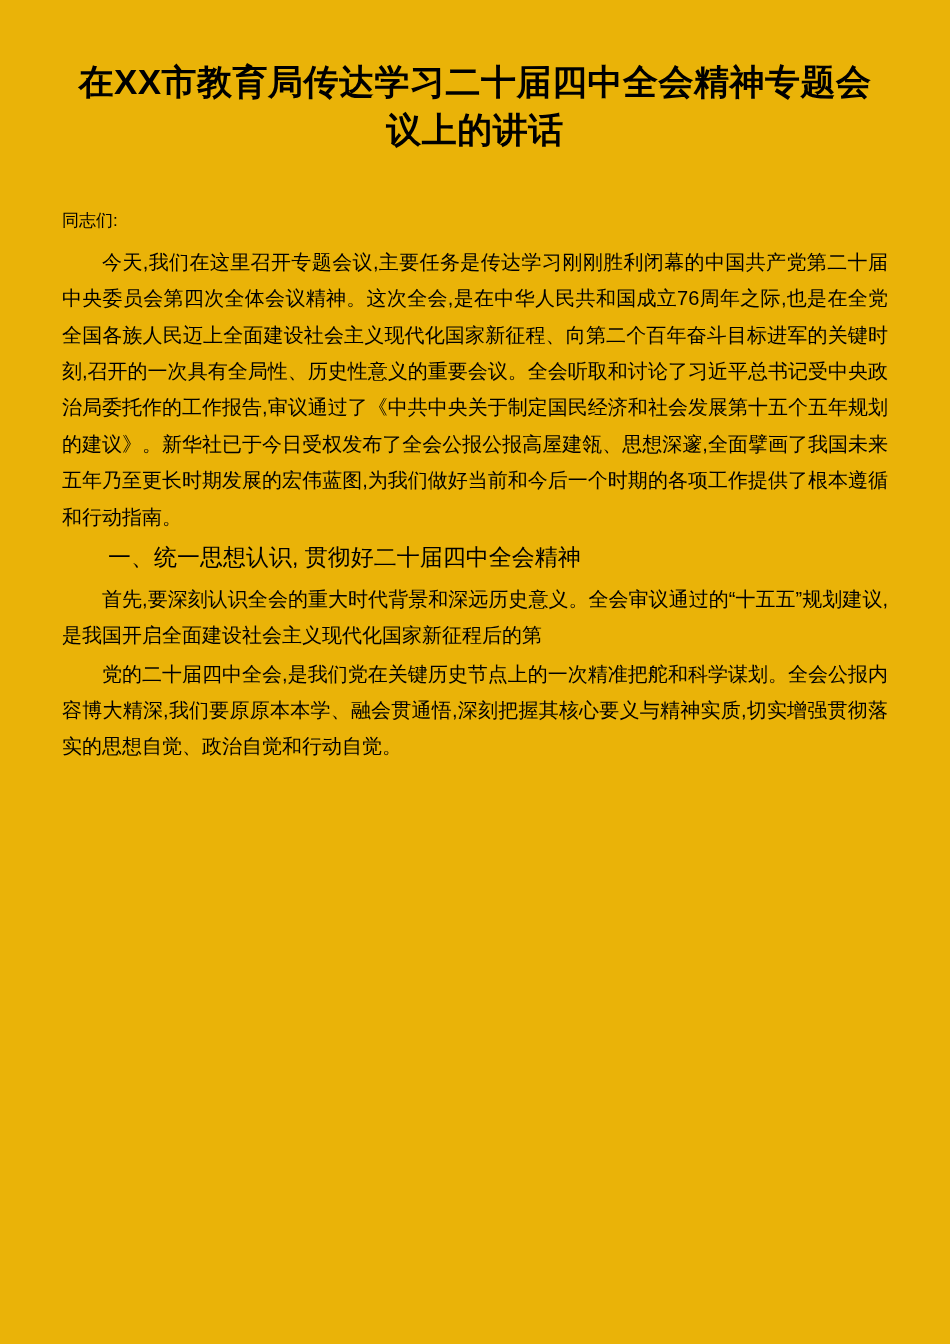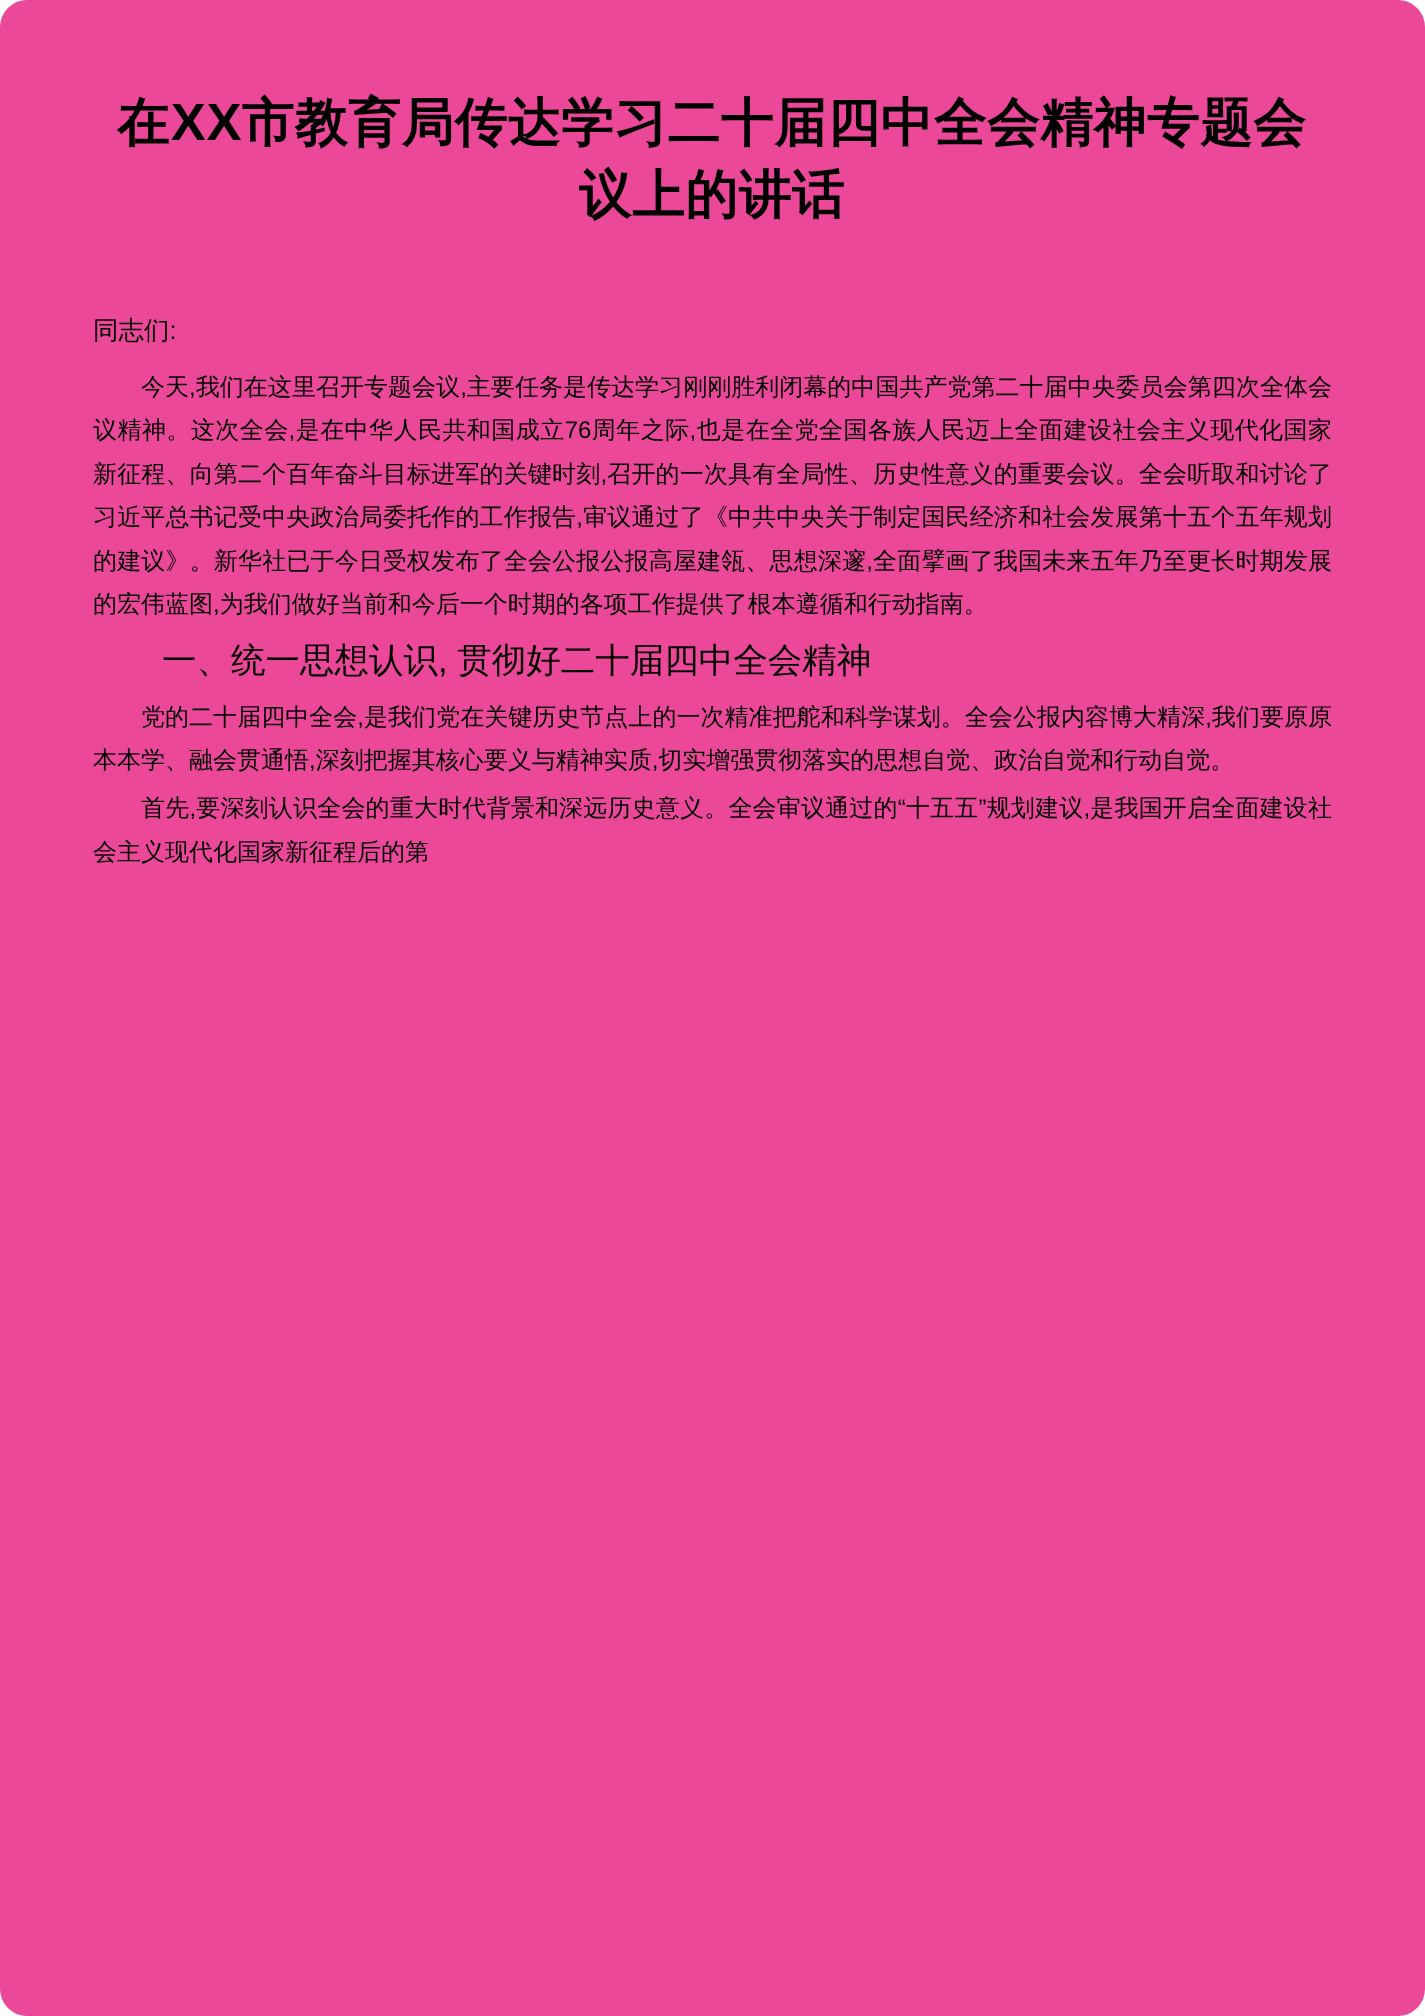--- a/index.html
+++ b/index.html
@@ -12,39 +12,38 @@
     height: 1344px;
     font-family: "Liberation Sans", "DejaVu Sans", sans-serif;
     color: #000000;
     overflow: hidden;
   }
   .page {
     box-sizing: border-box;
     width: 950px;
     height: 1344px;
     padding: 58px 62px 20px 62px;
-    background: #ec4899;
-    border-radius: 18px;
+    background: #eab308;
   }
   .doc-title {
     font-size: 35px;
     font-weight: bold;
     line-height: 1.38;
     text-align: center;
     letter-spacing: 0.5px;
     margin: 0 0 52px 0;
     padding: 0 6px;
   }
   .salutation {
     font-size: 17px;
     line-height: 1.6;
     margin: 0 0 10px 0;
   }
   .para {
-    font-size: 16px;
+    font-size: 20px;
     line-height: 1.82;
     text-align: justify;
     text-justify: inter-ideograph;
     margin: 0 0 2px 0;
     text-indent: 2em;
   }
   .heading-para {
     font-size: 23px;
     line-height: 1.82;
     margin: 0 0 2px 0;
@@ -58,17 +57,17 @@
 
   <h1 class="doc-title">在XX市教育局传达学习二十届四中全会精神专题会议上的讲话</h1>
 
   <p class="salutation">同志们:</p>
 
   <p class="para">今天,我们在这里召开专题会议,主要任务是传达学习刚刚胜利闭幕的中国共产党第二十届中央委员会第四次全体会议精神。这次全会,是在中华人民共和国成立76周年之际,也是在全党全国各族人民迈上全面建设社会主义现代化国家新征程、向第二个百年奋斗目标进军的关键时刻,召开的一次具有全局性、历史性意义的重要会议。全会听取和讨论了习近平总书记受中央政治局委托作的工作报告,审议通过了《中共中央关于制定国民经济和社会发展第十五个五年规划的建议》。新华社已于今日受权发布了全会公报公报高屋建瓴、思想深邃,全面擘画了我国未来五年乃至更长时期发展的宏伟蓝图,为我们做好当前和今后一个时期的各项工作提供了根本遵循和行动指南。</p>
 
 
   <p class="heading-para">一、统一思想认识, 贯彻好二十届四中全会精神</p>
 
+  <p class="para">首先,要深刻认识全会的重大时代背景和深远历史意义。全会审议通过的“十五五”规划建议,是我国开启全面建设社会主义现代化国家新征程后的第</p>
+
   <p class="para">党的二十届四中全会,是我们党在关键历史节点上的一次精准把舵和科学谋划。全会公报内容博大精深,我们要原原本本学、融会贯通悟,深刻把握其核心要义与精神实质,切实增强贯彻落实的思想自觉、政治自觉和行动自觉。</p>
-
-  <p class="para">首先,要深刻认识全会的重大时代背景和深远历史意义。全会审议通过的“十五五”规划建议,是我国开启全面建设社会主义现代化国家新征程后的第</p>
 
 </div>
 
 </body></html>

